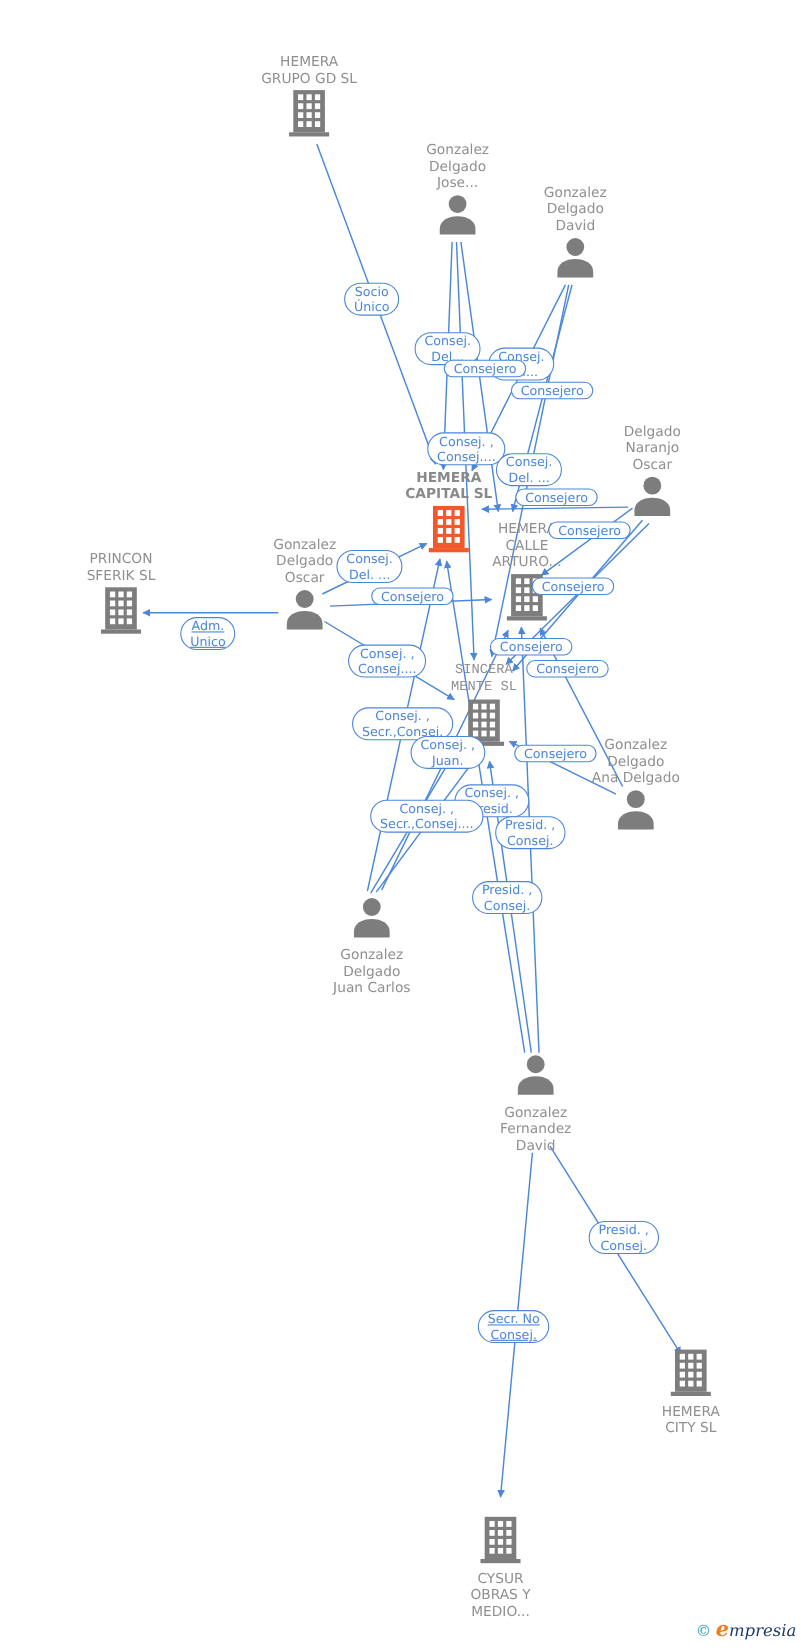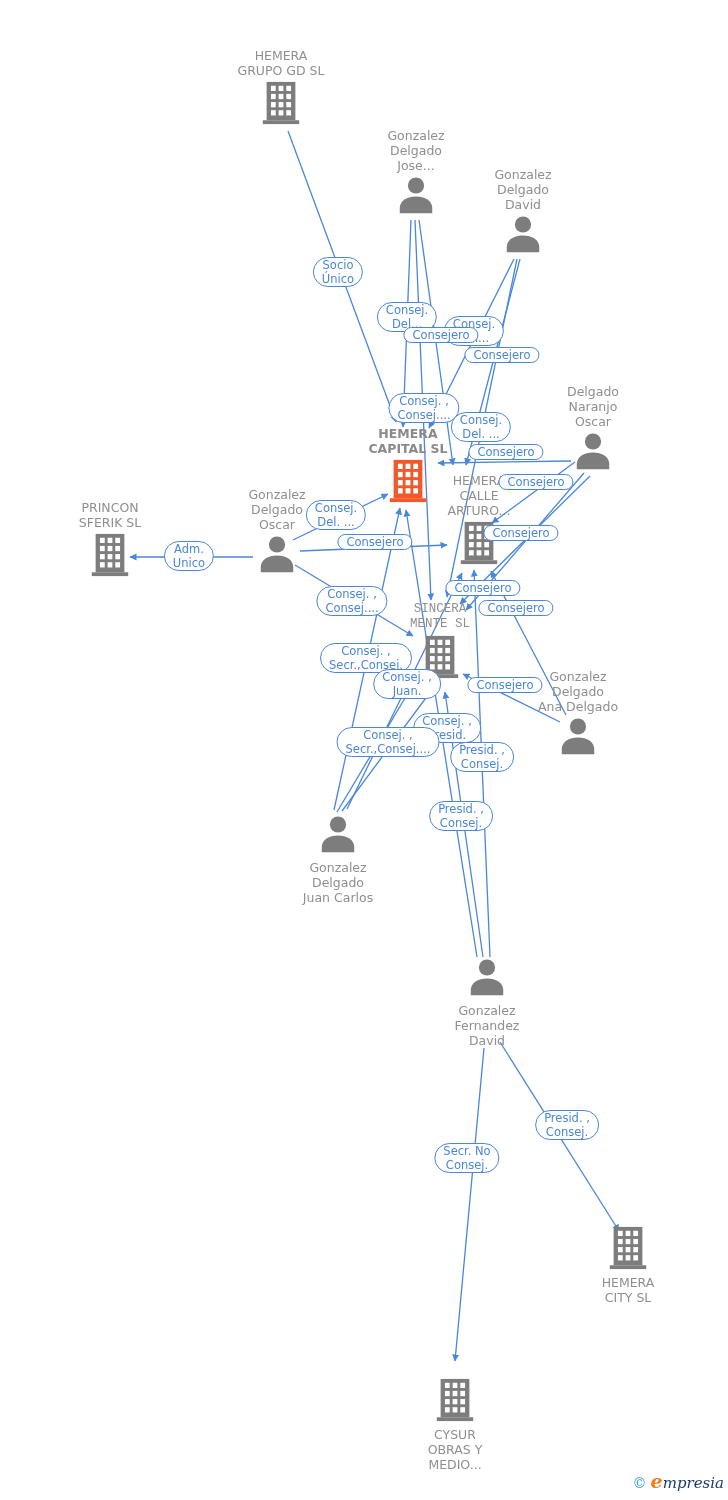--- a/index.html
+++ b/index.html
@@ -351,21 +351,21 @@
     <div class="edge-label" style="left: 521px; top: 533px;">
       <div>Consejero</div>
     </div>
     <div class="edge-label" style="left: 336px; top: 515px;">
       <div>Consej.</div>
       <div>Del. ...</div>
     </div>
     <div class="edge-label" style="left: 375px; top: 542px;">
       <div>Consejero</div>
     </div>
-    <div class="edge-label" style="left: 189px; top: 556px;">
+    <div class="edge-label" style="left: 189px; top: 576px; text-decoration: underline;">
       <div>Adm.</div>
       <div>Unico</div>
     </div>
     <div class="edge-label" style="left: 352px; top: 601px;">
       <div>Consej. ,</div>
       <div>Consej....</div>
     </div>
     <div class="edge-label" style="left: 483px; top: 588px;">
       <div>Consejero</div>
     </div>
@@ -396,17 +396,17 @@
       <div>Consej.</div>
     </div>
     <div class="edge-label" style="left: 461px; top: 816px;">
       <div>Presid. ,</div>
       <div>Consej.</div>
     </div>
     <div class="edge-label" style="left: 567px; top: 1125px;">
       <div>Presid. ,</div>
       <div>Consej.</div>
     </div>
-    <div class="edge-label" style="left: 467px; top: 1158px;">
+    <div class="edge-label" style="left: 467px; top: 1206px; text-decoration: underline;">
       <div>Secr. No</div>
       <div>Consej.</div>
     </div>
   </div>
 
 </body></html>

